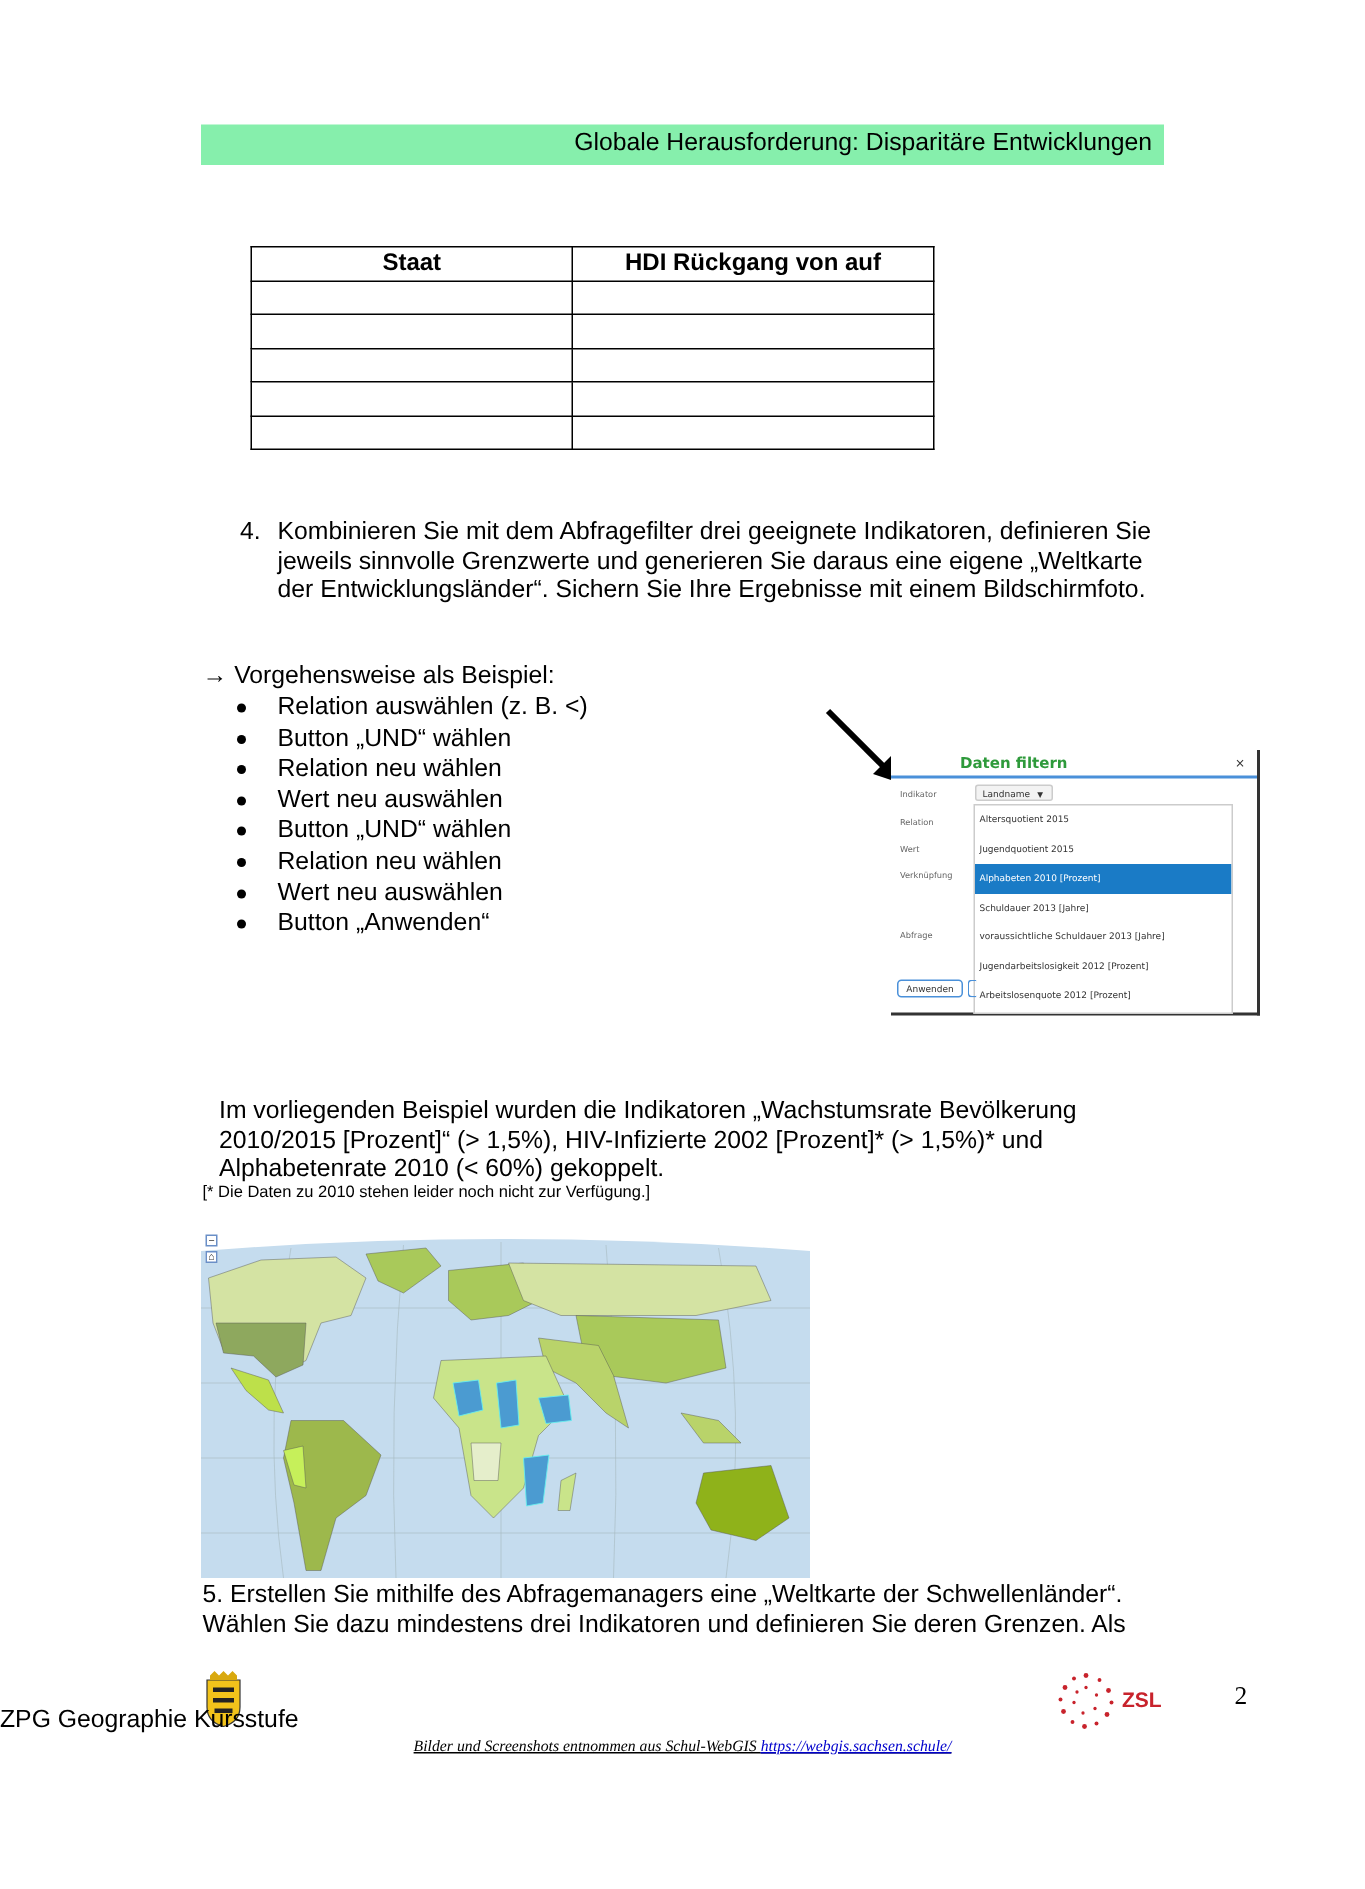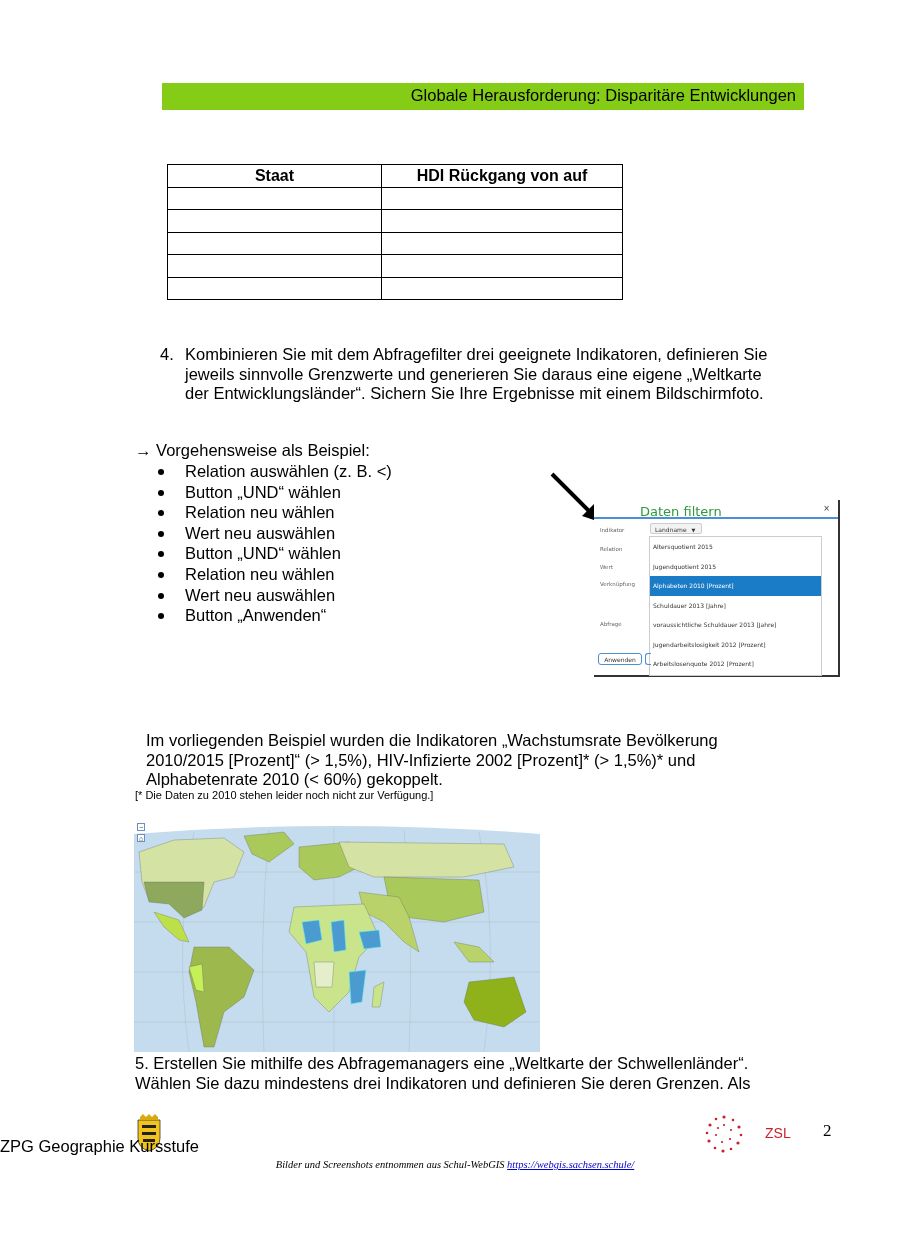--- a/index.html
+++ b/index.html
@@ -1,53 +1,53 @@
 <!DOCTYPE html>
 <html><head>
 <meta charset="utf-8">
 <style>
   html, body { margin:0; padding:0; background:#fff; }
   body { width:910px; height:1259px; position:relative; overflow:hidden; font-family:"Liberation Sans", sans-serif; color:#000; }
   .abs { position:absolute; }
-  .header-bar { left:134px; top:83px; width:642px; height:27px; background:#84cc16;margin-left:28px; }
+  .header-bar { left:134px; top:83px; width:642px; height:27px; background:#86efac; }
   .header-title { position:absolute; right:8px; top:3px; font-size:16.5px; }
   table.hdi { position:absolute; left:167px; top:164px; width:456px; border-collapse:collapse; }
   table.hdi td, table.hdi th { border:1.5px solid #000; height:21.5px; padding:0 5px; font-size:16px; text-align:center; font-weight:bold; }
   table.hdi th:first-child, table.hdi td:first-child { width:203px; }
   .task4 { left:160px; top:345px; width:620px; font-size:16.5px; line-height:19.7px; }
   .task4 .num { position:absolute; left:0; top:0; }
   .task4 .txt { margin-left:25px; }
   .procedure-title { left:135px; top:441px; font-size:16.5px; }
   ul.steps { position:absolute; left:150px; top:461px; margin:0; padding:0; list-style:none; font-size:16.5px; }
   ul.steps li { height:20.6px; line-height:20.6px; position:relative; padding-left:35px; }
   ul.steps li::before { content:""; position:absolute; left:8px; top:8px; width:6px; height:6px; border-radius:50%; background:#000; }
   .arrow { left:548px; top:470px; width:60px; height:60px; }
   
   .dialog { left:594px; top:500px; width:244px; height:175px; background:#fff; border-right:2px solid #333; border-bottom:2px solid #333; font-family:"DejaVu Sans", sans-serif; }
-  .dlg-title { position:absolute; left:6px; top:4px; font-size:13px; font-weight:normal; color:#2e9a3b;padding-left:40px; }
+  .dlg-title { position:absolute; left:6px; top:4px; font-size:10px; font-weight:bold; color:#2e9a3b;padding-left:40px; }
   .dlg-close { position:absolute; right:8px; top:4px; font-size:8px; color:#333; }
   .dlg-rule { position:absolute; left:0; top:17px; width:244px; height:1.5px; background:#4a90d9; }
   .dlg-label { position:absolute; left:6px; font-size:5.5px; color:#666; }
   .dlg-select { position:absolute; left:56px; top:23px; width:52px; height:11px; border:1px solid #ccc; border-radius:2px; background:#f3f3f3; font-size:6px; line-height:11px; padding-left:4px; color:#333; box-sizing:border-box; }
   .dlg-list { position:absolute; left:55px; top:36px; width:171px; height:138px; border:1px solid #ccc; background:#fff; overflow:hidden; }
   .dlg-opt { height:19.5px; line-height:19.5px; font-size:6px; padding-left:3px; color:#333; white-space:nowrap; }
   .dlg-opt.sel { background:#1a7bc6; color:#fff; }
   .dlg-btn { position:absolute; left:4px; top:153px; width:44px; height:12px; border:1.5px solid #4a90d9; border-radius:3px; font-size:6px; line-height:12px; text-align:center; color:#333; box-sizing:border-box; background:#fff; }
   .dlg-btn2 { position:absolute; left:51px; top:153px; width:6px; height:12px; border:1.5px solid #4a90d9; border-right:none; border-radius:3px 0 0 3px; box-sizing:border-box; }
   .example-text { left:146px; top:731px; width:640px; font-size:16.5px; line-height:19.7px; }
   .footnote { left:135px; top:789px; font-size:11px; }
   
   .map { left:134px; top:822px; width:406px; height:230px; overflow:hidden; background:#fff; }
   .map-zoom { position:absolute; left:3px; width:8px; height:8px; border:1px solid #6a8fc7; background:#fff; font-size:7px; line-height:7px; text-align:center; color:#333; box-sizing:border-box; }
   .task5 { left:135px; top:1054px; width:660px; font-size:16.5px; line-height:19.7px; }
   .footer-title { left:0; width:910px; top:1137px; text-align:left; font-size:16.5px; }
-  .footer-credit { left:0; width:910px; top:1159px; text-align:center; font-family:"Liberation Serif", serif; font-style:italic; font-size:10.5px; }
+  .footer-credit { left:0; width:910px; top:1159px; text-align:center; font-family:"Liberation Serif", serif; font-style:italic; font-size:10.5px;text-decoration:underline; }
   .footer-credit a { color:#0000cc; text-decoration:underline; }
   .page-num { left:823px; top:1121px; font-family:"Liberation Serif", serif; font-size:17px; }
-  .zsl-text { left:748px; top:1125px; font-size:14px; font-weight:normal; color:#c8232c;margin-left:17px; }
+  .zsl-text { left:748px; top:1125px; font-size:14px; font-weight:bold; color:#c8232c; }
 </style>
 </head>
 <body>
 
 <div class="abs header-bar">
   <span class="header-title">Globale Herausforderung: Disparitäre Entwicklungen</span>
 </div>
 
 <table class="hdi">
   <tbody>

